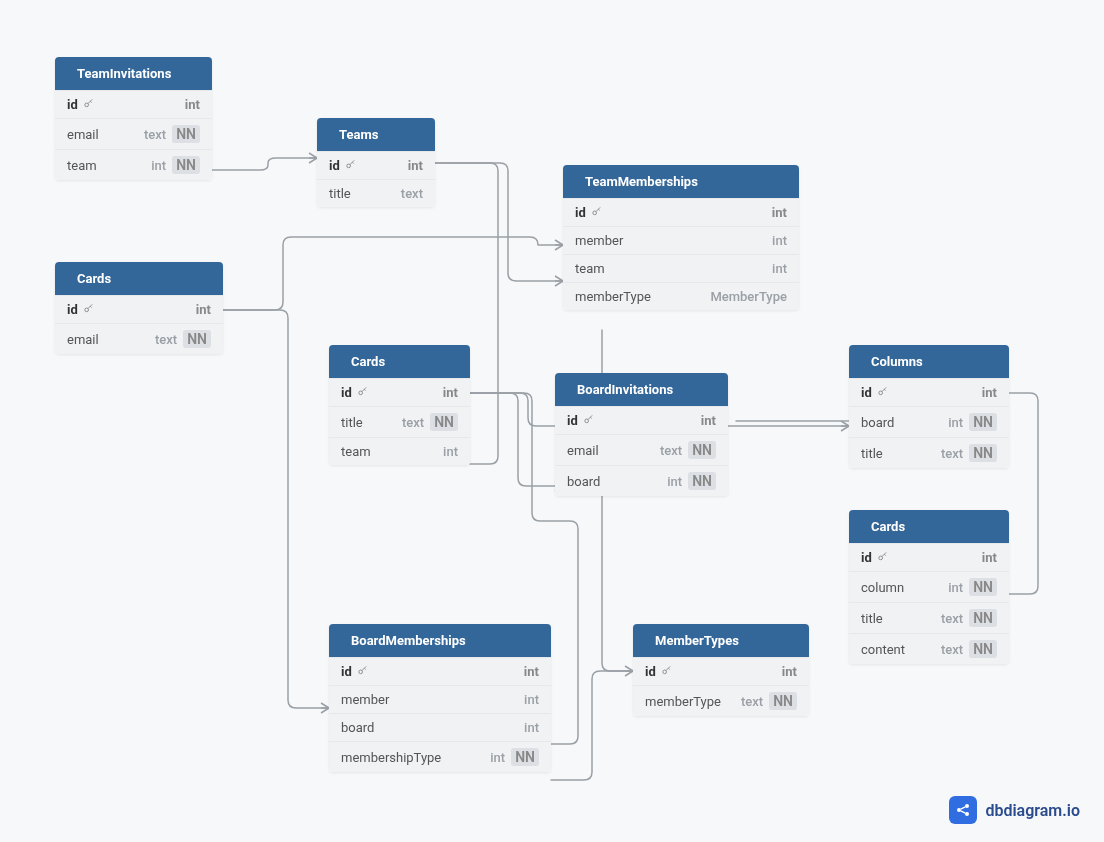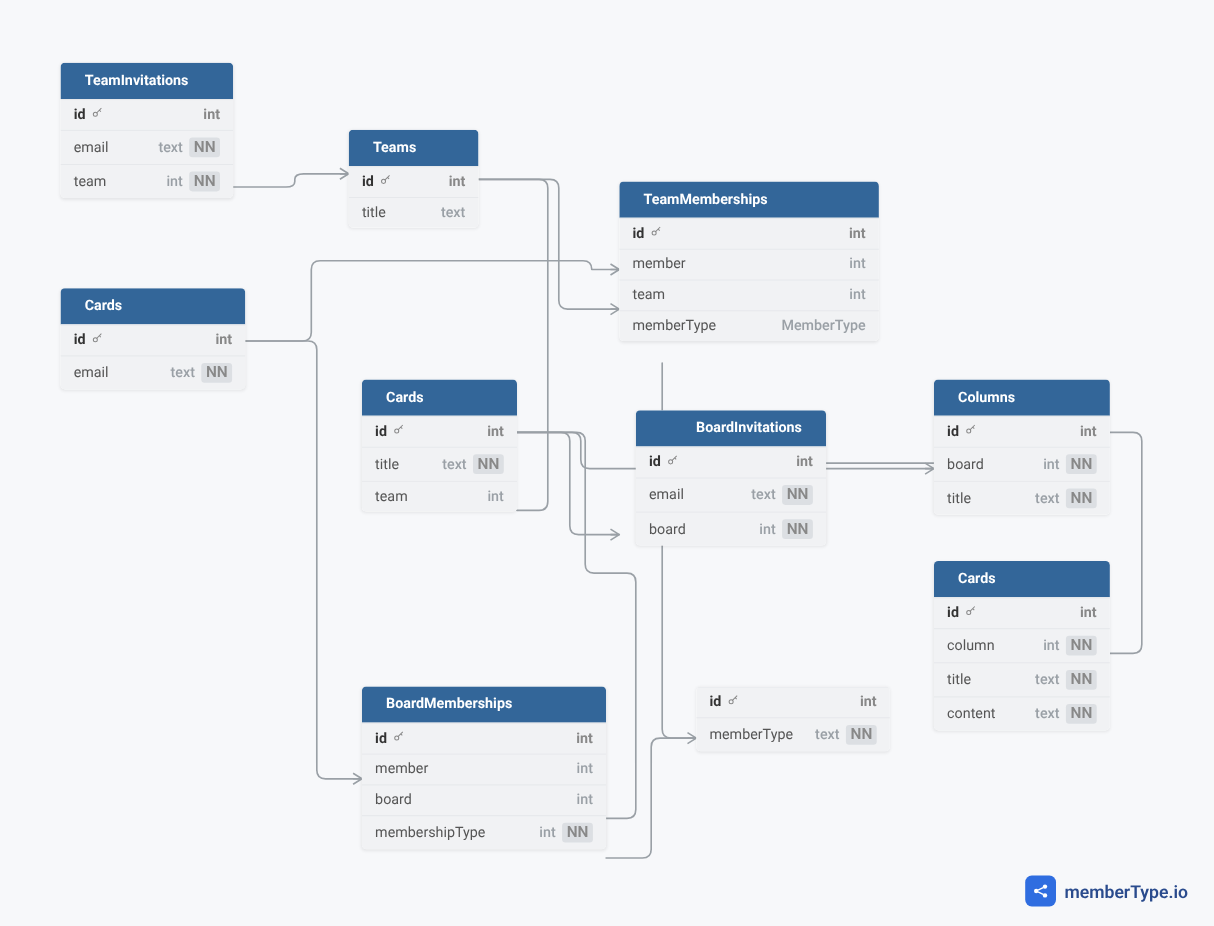--- a/index.html
+++ b/index.html
@@ -275,21 +275,21 @@
       </div>
       <div class="row">
         <span class="left">
           <span class="name">team</span>
         </span>
         <span class="right">
           <span class="type">int</span>
         </span>
       </div>
     </div>
-    <div class="table" style="left: 578px; top: 373px; width: 173px; text-align: right;">
+    <div class="table" style="left: 555px; top: 373px; width: 173px;">
       <div class="thead">BoardInvitations</div>
       <div class="row pk">
         <span class="left">
           <span class="name">id</span>
           <span><svg class="key-icon" viewBox="0 0 24 24" fill="none" stroke="#888" stroke-width="2">
               <circle cx="8" cy="15" r="4"></circle>
               <path d="M10.5 12.5 L20 3 M16 7 L19 10"></path>
             </svg></span>
         </span>
         <span class="right">
@@ -424,20 +424,21 @@
         <span class="left">
           <span class="name">membershipType</span>
         </span>
         <span class="right">
           <span class="type">int</span>
           <span class="nn">NN</span>
         </span>
       </div>
     </div>
     <div class="table" style="left: 633px; top: 624px; width: 176px;">
+      <div class="thead">MemberTypes</div>
       <div class="row pk">
         <span class="left">
           <span class="name">id</span>
           <span><svg class="key-icon" viewBox="0 0 24 24" fill="none" stroke="#888" stroke-width="2">
               <circle cx="8" cy="15" r="4"></circle>
               <path d="M10.5 12.5 L20 3 M16 7 L19 10"></path>
             </svg></span>
         </span>
         <span class="right">
           <span class="type">int</span>
@@ -457,14 +458,14 @@
 
 <div class="branding">
   <div class="logo">
     <svg width="16" height="16" viewBox="0 0 24 24" fill="#fff">
       <circle cx="6" cy="12" r="3"></circle>
         <circle cx="18" cy="6" r="3"></circle>
         <circle cx="18" cy="18" r="3"></circle>
       <path d="M8.5 10.7 L15.5 7.3 M8.5 13.3 L15.5 16.7" stroke="#fff" stroke-width="2"></path>
     </svg>
   </div>
-  <span class="text">memberType.io</span>
+  <span class="text">dbdiagram.io</span>
 </div>
 
 </body></html>

